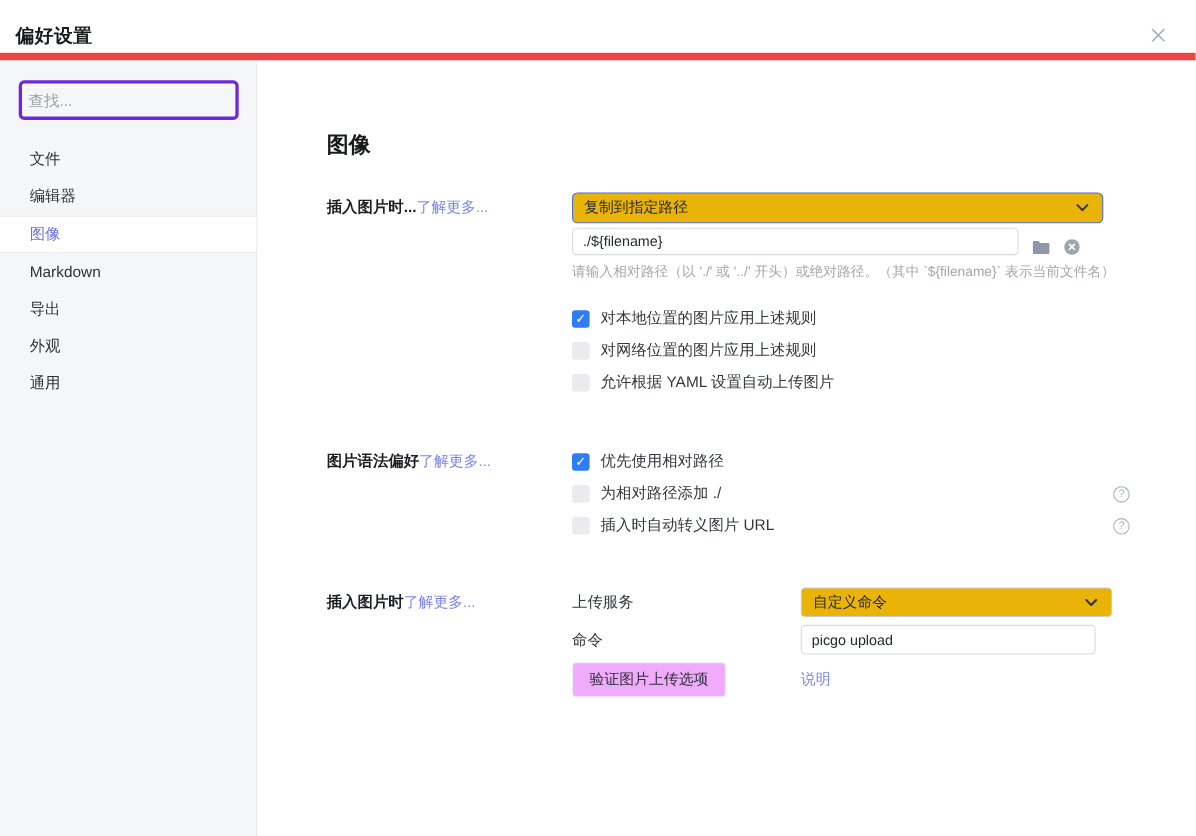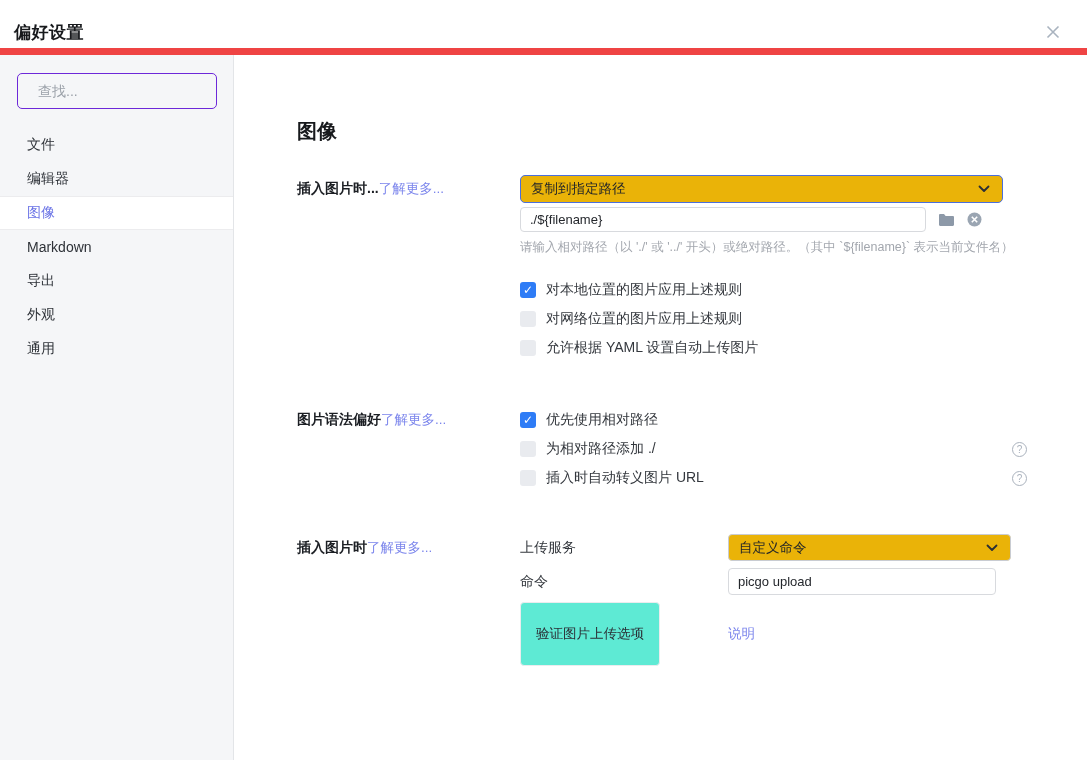--- a/index.html
+++ b/index.html
@@ -30,25 +30,25 @@
   .sidebar {
     width: 234px; flex: 0 0 234px;
     background: #f5f6f8;
     border-right: 1px solid #e3e5e8;
   }
   .content { flex: 1; background: #fff; padding-left: 63px; overflow: hidden; }
   
   .search-box {
     margin: 18px 16px 0 17px;
     height: 36px;
-    border: 1px solid #6d28d9;
+    border: 3px solid #6d28d9;
     border-radius: 5px;
     background: #f5f6f8;
     display: flex; align-items: center;
-    padding: 0 20px;
+    padding: 0 6px;
   }
   .search-box input {
     border: none; outline: none; background: transparent;
     font-size: 14px; width: 100%;
     font-family: inherit;
     color: #444;
   }
   .search-box input::placeholder { color: #9aa0a8; }
   .nav { margin-top: 19px; }
   .nav-item {
@@ -79,21 +79,21 @@
     background: #eab308;
     display: flex; align-items: center;
     padding: 0 12px 0 10px;
     font-size: 13.5px;
     color: #1f2329;
     cursor: pointer;
   }
   .select .chev { margin-left: auto; display: flex; align-items: center; }
   .select.gray { border: 1px solid #c9ccd2; border-radius: 4px; height: 27px; }
   
-  .path-row { margin-top: 4px; display: flex; align-items: center; }
+  .path-row { margin-top: 4px; display: flex; align-items: flex-end; }
   .text-input {
     height: 25px;
     border: 1px solid #d8dade;
     border-radius: 4px;
     padding: 0 9px;
     font-size: 13px;
     color: #24272c;
     font-family: inherit;
     outline: none;
     background: #fff;
@@ -137,24 +137,24 @@
   #section-syntax .check-group { margin-top: 0; padding-top: 1px; }
   #section-upload { margin-top: 37px; }
   
   .upload-grid { display: grid; grid-template-columns: 208px 1fr; row-gap: 7px; align-items: center; }
   .upload-grid .inner-label { font-size: 14px; color: #33373d; }
   .upload-grid .select { width: 283px; }
   .upload-grid .text-input { width: 268px; height: 27px; }
   .btn-row { margin-top: 7px; display: grid; grid-template-columns: 208px 1fr; align-items: center; }
   .button {
     display: inline-block;
-    background: #5eead4;
+    background: #f0abfc;
     border: 1px solid #ebecee;
     border-radius: 4px;
-    padding: 22px 15px;
+    padding: 6px 15px;
     font-size: 13.5px;
     color: #2b2f36;
     cursor: pointer;
     justify-self: start;
   }
 </style>
 </head>
 <body>
 
 <div class="titlebar">

